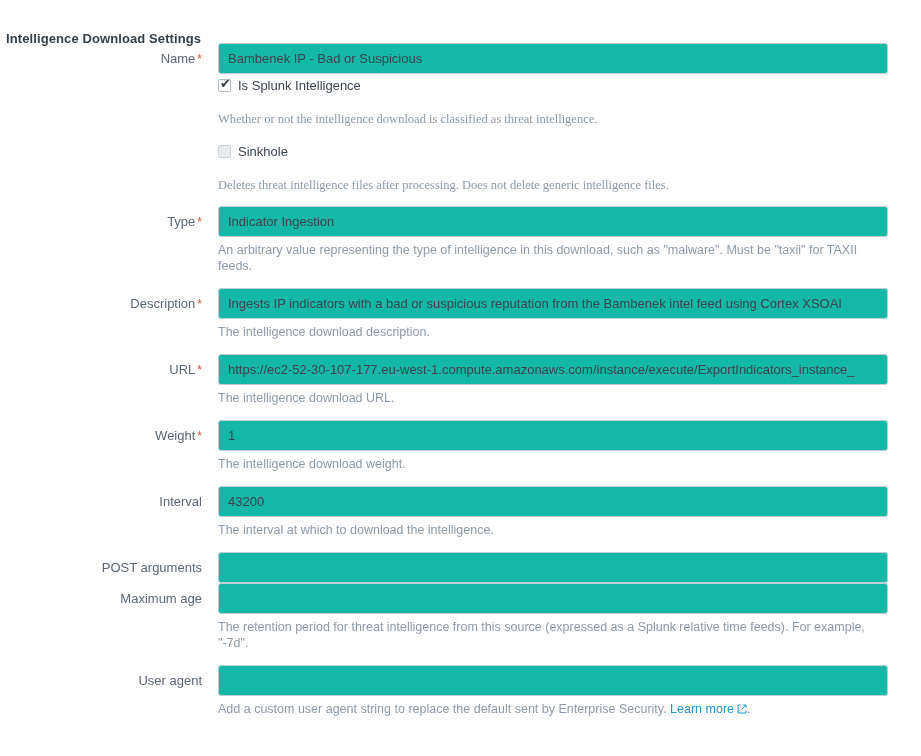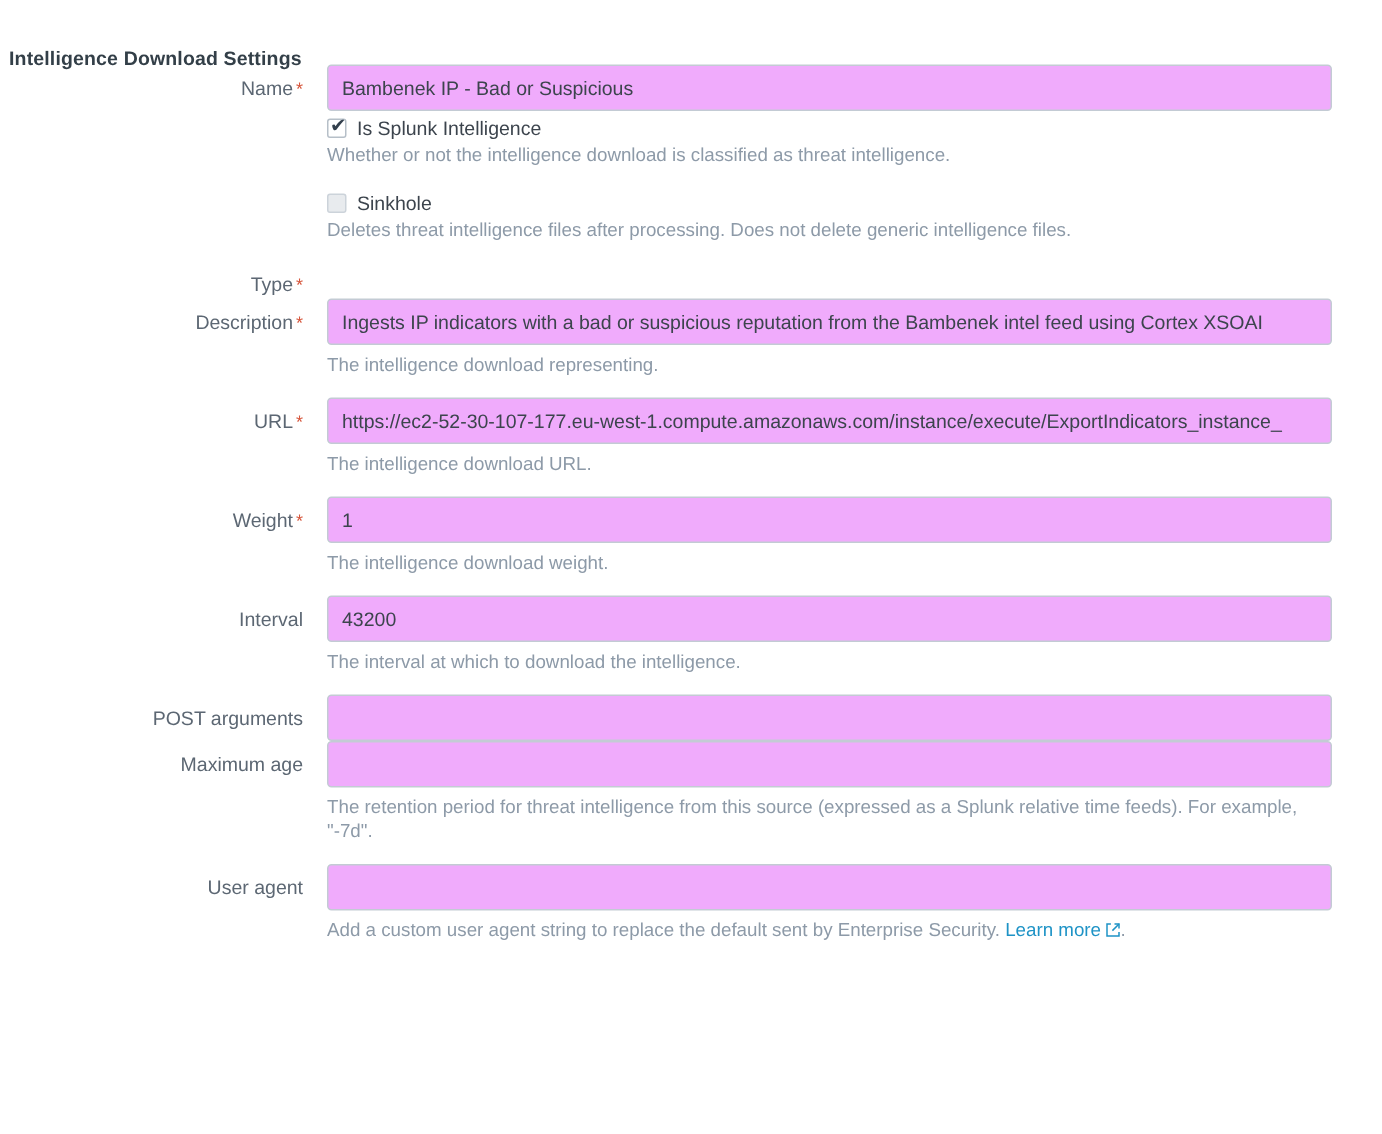--- a/index.html
+++ b/index.html
@@ -71,21 +71,21 @@
   }
 
   .text-input {
     display: block;
     box-sizing: border-box;
     width: 670px;
     height: 31px;
     padding: 0 9px;
     border: 1px solid #c3cbd4;
     border-radius: 3px;
-    background: #f0abfc;
+    background: #14b8a6;
     font-family: "Liberation Sans", sans-serif;
     font-size: 13px;
     color: #3c444d;
     line-height: 29px;
     outline: none;
   }
   .text-input::placeholder { color: #9aa4ae; }
 
   .help-text {
     display: block;
@@ -136,25 +136,26 @@
     color: #33404d;
   }
   .check-label {
     font-size: 13px;
     color: #3c444d;
     line-height: 17px;
   }
   .check-help {
     display: block;
     width: 672px;
-    margin-top: 0;
+    margin-top: 16px;
     margin-bottom: 13px;
     font-size: 12.5px;
     line-height: 16px;
     color: #8d9aa8;
+    font-family: Liberation Serif, serif;
   }
 
   .link {
     color: #1e93c6;
     text-decoration: none;
   }
   .ext-icon {
     display: inline-block;
     vertical-align: -1px;
     margin-left: 3px;
@@ -194,26 +195,30 @@
         <div class="check-field">
           <div class="check-line">
             <span class="cb unchecked"></span>
             <span class="check-label">Sinkhole</span>
           </div>
           <span class="check-help">Deletes threat intelligence files after processing. Does not delete generic intelligence files.</span>
         </div>
       </div>
       <div class="form-row">
         <div class="label-col"><span>Type</span><span class="req">*</span></div>
+        <div class="field-col">
+          <input type="text" class="text-input" placeholder="" value="Indicator Ingestion" style="">
+          <span class="help-text">An arbitrary value representing the type of intelligence in this download, such as "malware". Must be "taxii" for TAXII feeds.</span>
+        </div>
       </div>
       <div class="form-row">
         <div class="label-col"><span>Description</span><span class="req">*</span></div>
         <div class="field-col">
           <input type="text" class="text-input" placeholder="" value="Ingests IP indicators with a bad or suspicious reputation from the Bambenek intel feed using Cortex XSOAI" style="">
-          <span class="help-text">The intelligence download representing.</span>
+          <span class="help-text">The intelligence download description.</span>
         </div>
       </div>
       <div class="form-row">
         <div class="label-col"><span>URL</span><span class="req">*</span></div>
         <div class="field-col">
           <input type="text" class="text-input" placeholder="" value="https://ec2-52-30-107-177.eu-west-1.compute.amazonaws.com/instance/execute/ExportIndicators_instance_" style="">
           <span class="help-text">The intelligence download URL.</span>
         </div>
       </div>
       <div class="form-row">

